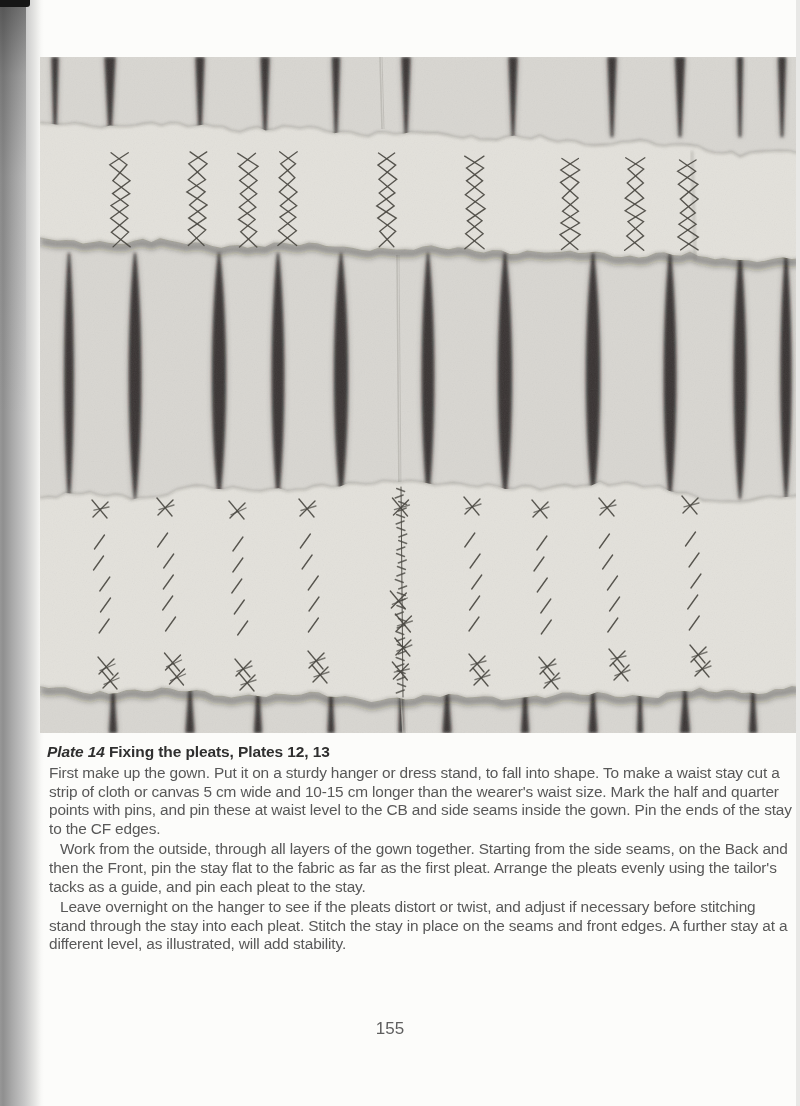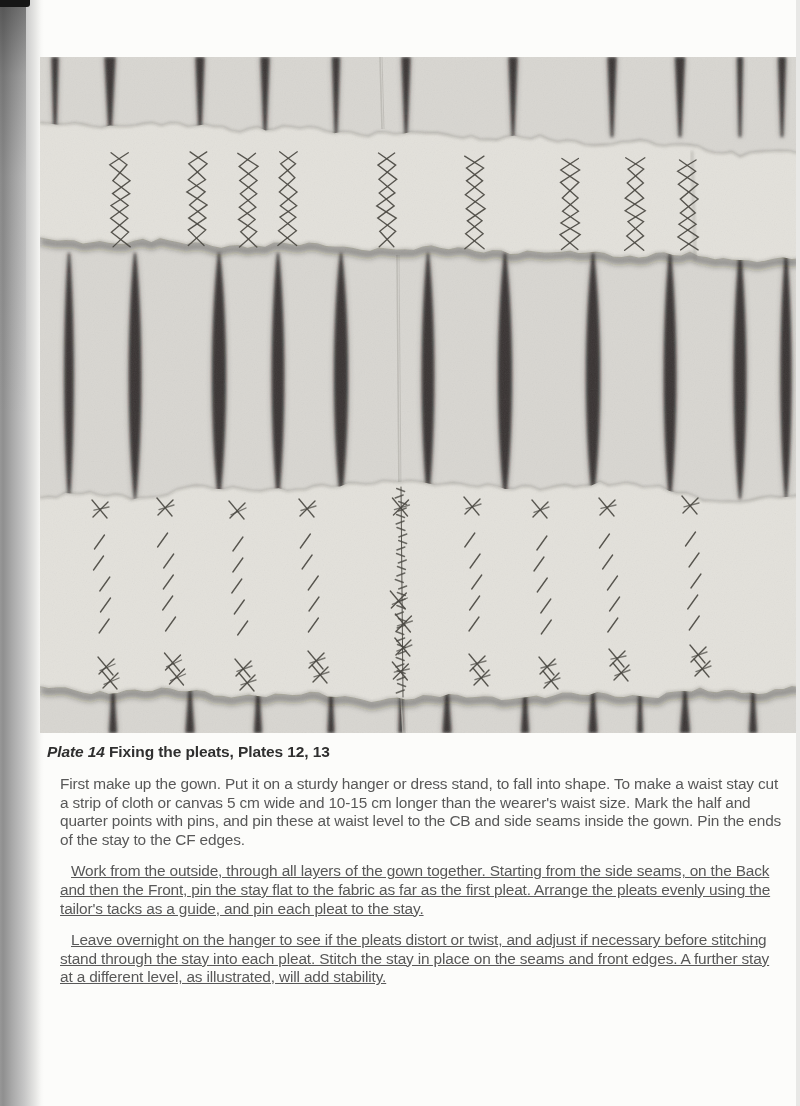--- a/index.html
+++ b/index.html
@@ -11,22 +11,22 @@
     background:linear-gradient(180deg,rgba(25,25,25,.5) 0%,rgba(25,25,25,.22) 18%,rgba(25,25,25,.08) 42%,rgba(25,25,25,0) 100%);}
   .corner-mark{position:absolute;left:0;top:0;width:30px;height:7px;background:#161616;
     border-radius:0 0 3px 0;}
   .photo{position:absolute;left:40px;top:57px;width:760px;height:676px;margin:0;}
   .photo svg{display:block;width:760px;height:676px;}
   .caption{position:absolute;left:47px;top:743px;width:748px;
     font-size:15.5px;font-weight:bold;color:#2f2f2f;letter-spacing:-0.1px;}
   .cap-label{font-style:italic;}
   .bodytext{position:absolute;left:47px;top:762px;width:748px;
     font-size:15.4px;line-height:18.6px;color:#585858;letter-spacing:-0.15px;}
-  .bodytext p{margin:13px;}
-  .bodytext p.indent{text-indent:11px;text-decoration:underline;}
+  .bodytext p{margin:2px;}
+  .bodytext p.indent{text-indent:11px;}
   .pageno{position:absolute;left:40px;top:1019px;width:700px;text-align:center;
     font-size:17px;color:#5e5e5e;}
 </style>
 </head>
 <body>
 
 <div class="page">
   <div class="gutter"></div>
   <div class="gutter-shade"></div>
   <div class="corner-mark"></div>
@@ -316,13 +316,14 @@
   <div class="caption">
     <span class="cap-label">Plate 14</span><span class="cap-title"> Fixing the pleats, Plates 12, 13</span>
   </div>
 
   <div class="bodytext">
     <p>First make up the gown. Put it on a sturdy hanger or dress stand, to fall into shape. To make a waist stay cut a strip of cloth or canvas 5 cm wide and 10-15 cm longer than the wearer's waist size. Mark the half and quarter points with pins, and pin these at waist level to the CB and side seams inside the gown. Pin the ends of the stay to the CF edges.</p>
     <p class="indent">Work from the outside, through all layers of the gown together. Starting from the side seams, on the Back and then the Front, pin the stay flat to the fabric as far as the first pleat. Arrange the pleats evenly using the tailor's tacks as a guide, and pin each pleat to the stay.</p>
     <p class="indent">Leave overnight on the hanger to see if the pleats distort or twist, and adjust if necessary before stitching stand through the stay into each pleat. Stitch the stay in place on the seams and front edges. A further stay at a different level, as illustrated, will add stability.</p>
   </div>
 
+  <div class="pageno">155</div>
 </div>
 
 </body></html>

